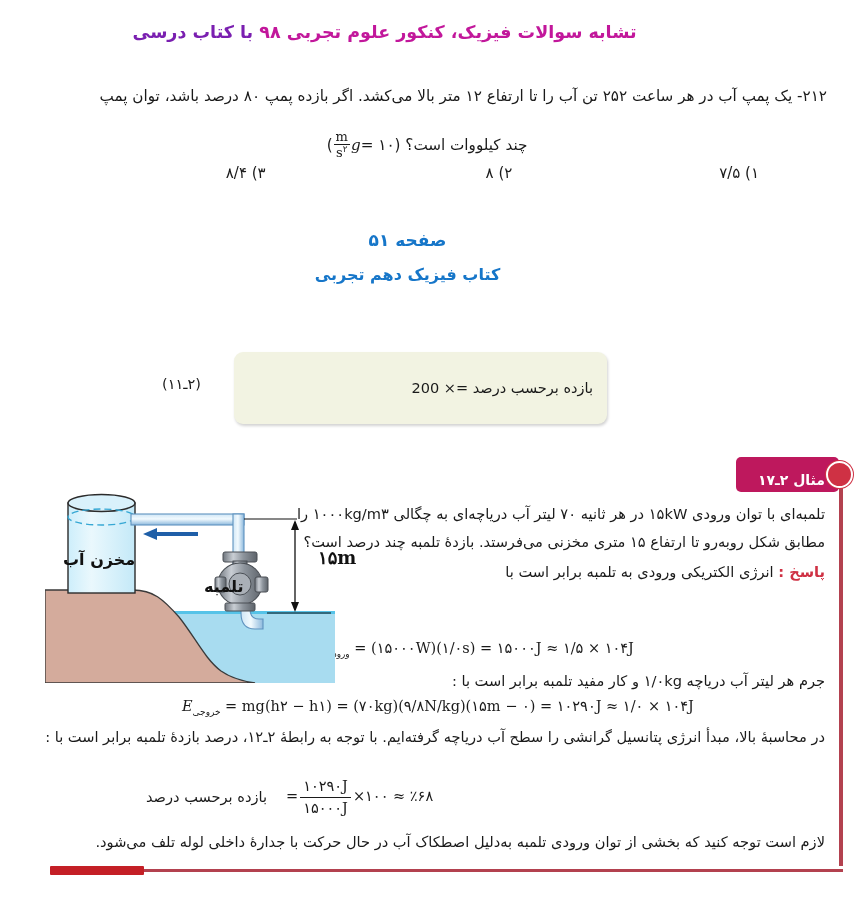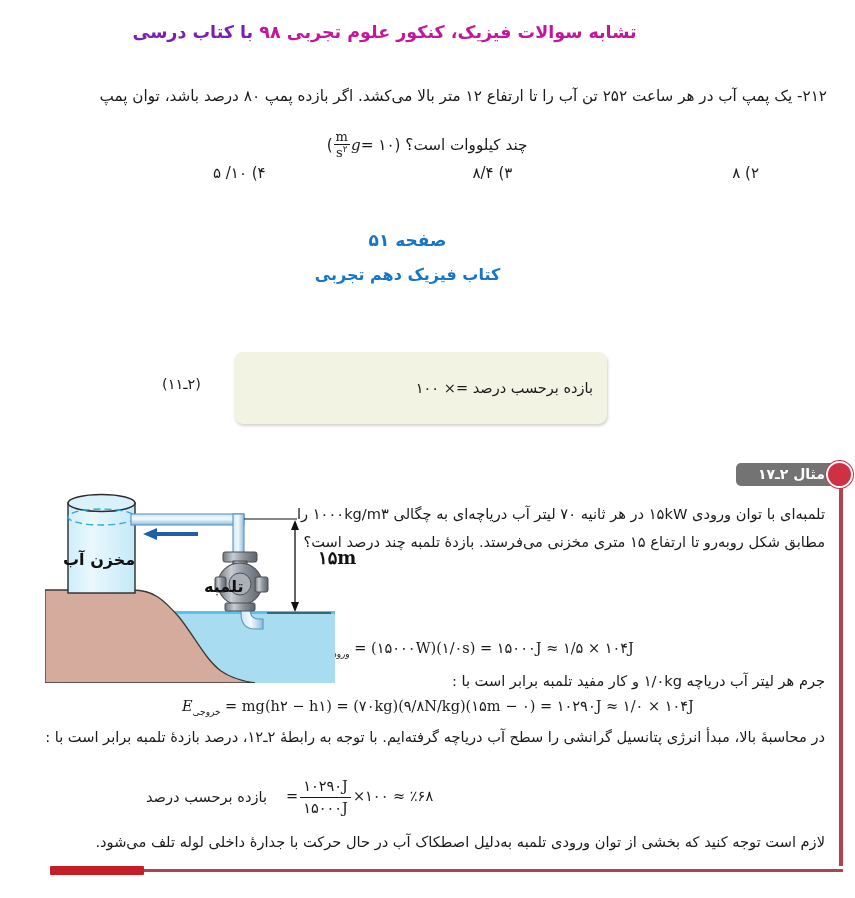--- a/index.html
+++ b/index.html
@@ -132,26 +132,26 @@
   #example-dot {
     width: 27px; height: 27px;
     border-radius: 50%;
     background: #cf3144;
     border: 2.5px solid #ffffff;
     box-shadow: 0 0 0 1px #cf3144;
     margin-left: -13px;
     position: relative; z-index: 3;
   }
   #example-pill {
-    background: #737373;
+    background: #be185d;
     color: #ffffff;
     font-weight: bold;
     font-size: 14px;
     border-radius: 5px;
-    padding: 3px 14px 4px 22px;
+    padding: 15px 14px 4px 22px;
     position: relative; z-index: 2;
     white-space: nowrap;
   }
   #rail-vertical {
     position: absolute;
     top: 488px; right: 12px;
     width: 4px; height: 378px;
     background: #b3414f;
   }
   #rail-bottom-thin {
@@ -267,54 +267,57 @@
   <span>۲۱۲-</span>
   <span>یک پمپ آب در هر ساعت ۲۵۲ تن آب را تا ارتفاع ۱۲ متر بالا می‌کشد. اگر بازده پمپ ۸۰ درصد باشد، توان پمپ</span>
 </div>
 
 <div id="question-line2">
   <span>چند کیلووات است؟ (</span><span class="mathinline eqvar">g</span><span class="mathinline">= ۱۰</span><span class="frac mathinline"><span class="num">m</span><span class="den"><span>s</span><sup class="sm">۲</sup></span></span><span>)</span>
 </div>
 
 <div id="options-row">
   <div class="opt">
+    <span>۱)</span>
+    <span>۷/۵</span>
+  </div>
+  <div class="opt">
     <span>۲)</span>
     <span>۸</span>
   </div>
   <div class="opt">
     <span>۳)</span>
     <span>۸/۴</span>
   </div>
-  <div class="opt">
-    <span>۴)</span>
-    <span>۱۰/ ۵</span>
-  </div>
 </div>
 
 <div id="ref-page">صفحه ۵۱</div>
 <div id="ref-book">کتاب فیزیک دهم تجربی</div>
 
 <div id="formula-box">
   <div id="formula-inner">
     <span>بازده برحسب درصد</span>
-    <span>=</span><span>× ۱۰۰</span>
+    <span>=</span><span>× 200</span>
   </div>
 </div>
 <div id="formula-number">(۲ـ۱۱)</div>
 
 <div id="example-badge-wrap">
   <div id="example-dot"></div>
   <div id="example-pill">مثال ۲ـ۱۷</div>
 </div>
 <div id="rail-vertical"></div>
 <div id="rail-bottom-thin"></div>
 <div id="rail-bottom-thick"></div>
 
 <div id="example-body">
   <p>تلمبه‌ای با توان ورودی ۱۵kW در هر ثانیه ۷۰ لیتر آب دریاچه‌ای به چگالی ۱۰۰۰kg/m۳ را مطابق شکل روبه‌رو تا ارتفاع ۱۵ متری مخزنی می‌فرستد. بازدهٔ تلمبه چند درصد است؟</p>
+  <p>
+    <span class="answer-lead">پاسخ :</span><span> انرژی الکتریکی ورودی به تلمبه برابر است با</span>
+  </p>
 </div>
 
 <div class="eq-line" id="eq-input">
   <span class="eqvar">E</span><span class="sub-fa">ورودی</span>
   <span>= (۱۵۰۰۰W)(۱/۰s) = ۱۵۰۰۰J ≈ ۱/۵ × ۱۰۴J</span>
 </div>
 
 <div style="position:absolute; top:672px; right:30px; width:528px; direction:rtl; font-size:14.6px;">جرم هر لیتر آب دریاچه ۱/۰kg و کار مفید تلمبه برابر است با :</div>
 
 <div class="eq-line" id="eq-output">

